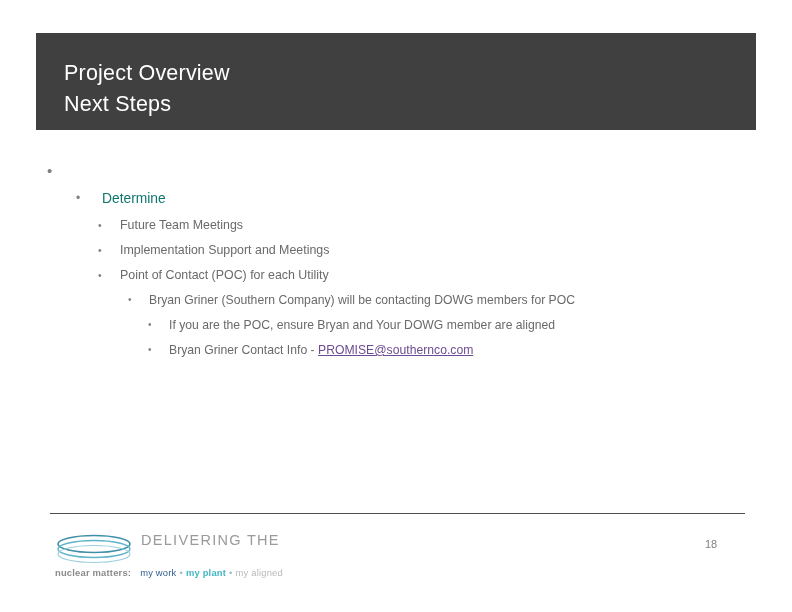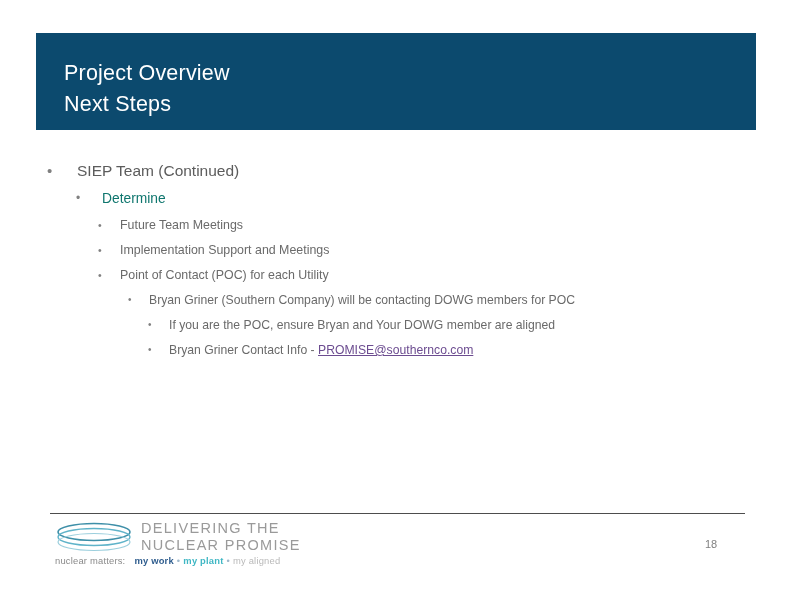--- a/index.html
+++ b/index.html
@@ -16,21 +16,21 @@
     -webkit-font-smoothing: antialiased;
   }
 
   
   #title-banner {
     position: absolute;
     left: 36px;
     top: 33px;
     width: 720px;
     height: 97px;
-    background: #0c4a6e;
+    background: #404040;
   }
   #title-block {
     position: absolute;
     left: 28px;
     top: 25px;
     width: 660px;
   }
   .title-line {
     color: #ffffff;
     font-size: 21.5px;
@@ -99,21 +99,21 @@
     position: absolute;
     left: 50px;
     top: 513px;
     width: 695px;
     height: 1px;
     background: #4d4d4d;
   }
   #footer-logo {
     position: absolute;
     left: 55px;
-    top: 520px;
+    top: 532px;
     width: 290px;
     height: 50px;
   }
   #logo-disc {
     position: absolute;
     left: 0;
     top: 2px;
     width: 78px;
     height: 30px;
   }
@@ -131,22 +131,22 @@
     white-space: nowrap;
   }
   #logo-tagline {
     position: absolute;
     left: 0px;
     top: 35px;
     white-space: nowrap;
     font-size: 9.4px;
     letter-spacing: 0.2px;
   }
-  .tag-nm { color: #8a8a8a; font-weight: 400; }
-  .tag-work { color: #2f5d8e; font-weight: 700; margin-left: 9px; }
+  .tag-nm { color: #8a8a8a; font-weight: 700; }
+  .tag-work { color: #2f5d8e; font-weight: 400; margin-left: 9px; }
   .tag-sep { color: #9fb8cc; margin: 0 3px; }
   .tag-plant { color: #3fb7c4; font-weight: 700; }
   .tag-industry { color: #b9b9b9; }
 
   #page-number {
     position: absolute;
     left: 705px;
     top: 537px;
     color: #808080;
     font-size: 11px;
@@ -160,21 +160,20 @@
   <div id="title-block">
     <div class="title-line">Project Overview</div>
     <div class="title-line">Next Steps</div>
   </div>
 </div>
 
 <div id="body-content">
 
   <div class="bullet-row lvl1">
     <span class="bullet-mark">•</span>
-    <span class="bullet-text">SIEP Team (Continued)</span>
   </div>
 
   <div class="bullet-row lvl2">
     <span class="bullet-mark">•</span>
     <span class="bullet-text">Determine</span>
   </div>
 
   <div class="bullet-row lvl3">
     <span class="bullet-mark">•</span>
     <span class="bullet-text">Future Team Meetings</span>
@@ -212,21 +211,20 @@
 <div id="footer-logo">
 
   <svg id="logo-disc" viewBox="0 0 78 30" xmlns="http://www.w3.org/2000/svg">
     <ellipse cx="39" cy="10" rx="36" ry="8.5" fill="#ffffff" stroke="#3e8fa8" stroke-width="1.6"></ellipse>
     <ellipse cx="39" cy="15" rx="36" ry="8.5" fill="none" stroke="#5fb3c9" stroke-width="1.4"></ellipse>
     <ellipse cx="39" cy="20" rx="36" ry="8.5" fill="none" stroke="#9ccfdd" stroke-width="1.2"></ellipse>
   </svg>
 
   <div id="logo-wordmark">
     <div class="logo-word-line">DELIVERING  THE</div>
-    <div class="logo-word-line">NUCLEAR PROMISE</div>
   </div>
 
   <div id="logo-tagline">
     <span class="tag-nm">nuclear matters:</span><span class="tag-work">my work</span><span class="tag-sep">•</span><span class="tag-plant">my plant</span><span class="tag-sep">•</span><span class="tag-industry">my aligned</span>
   </div>
 
 </div>
 
 <div id="page-number">18</div>
 

